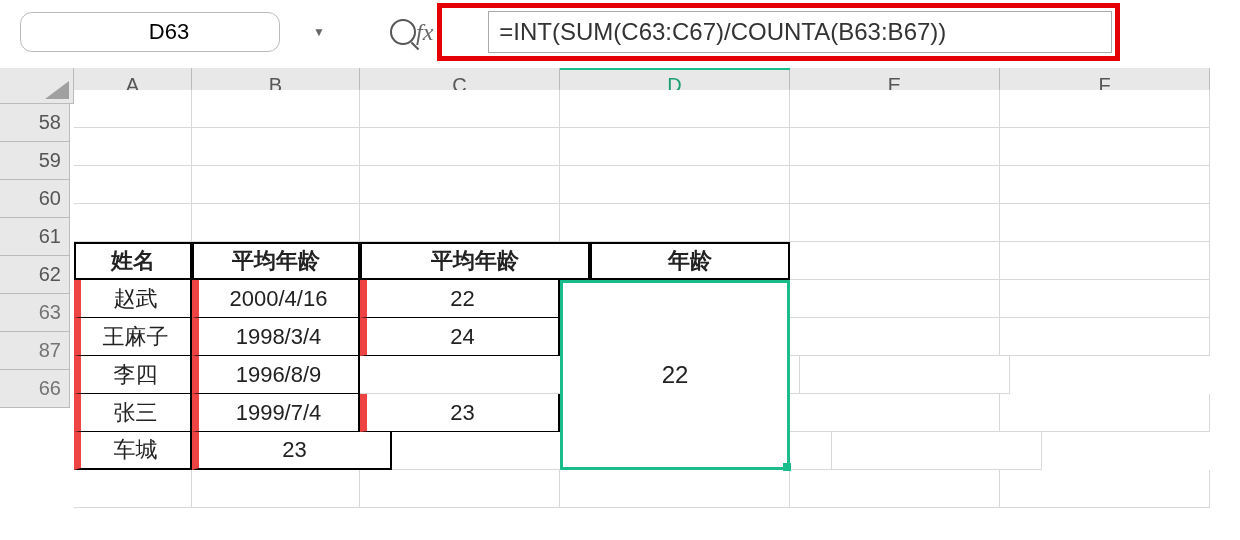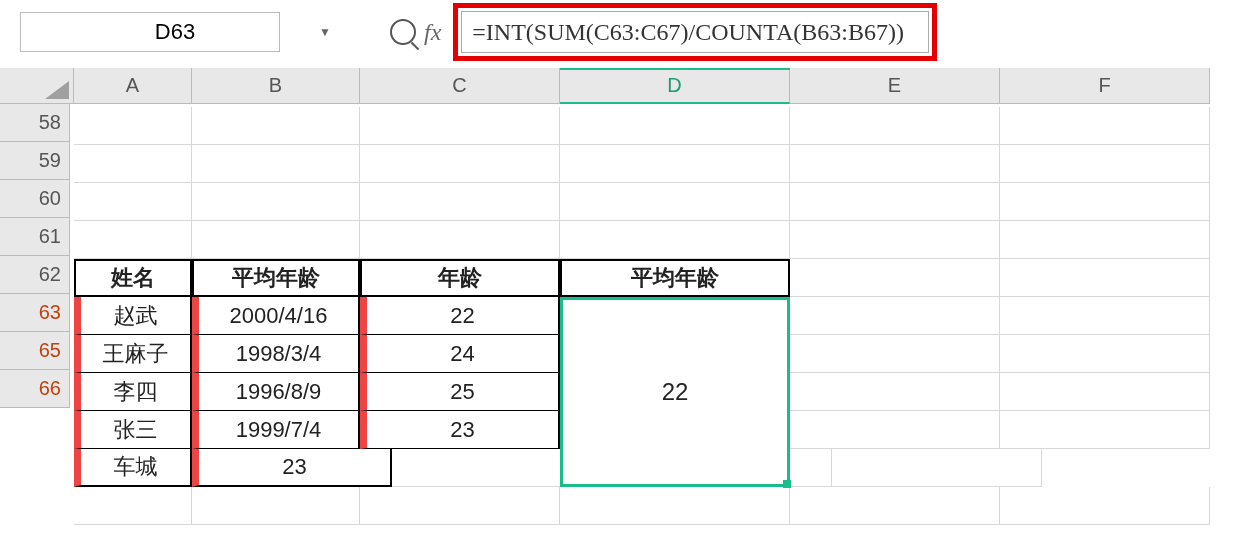--- a/index.html
+++ b/index.html
@@ -18,42 +18,42 @@
     padding-left: 20px;
     position: relative;
   }
   .name-box-container {
     display: flex;
     align-items: center;
     border: 1px solid #bbb;
     background: #fff;
     width: 260px;
     height: 40px;
-    border-radius: 0;
-    padding: 0 10px;
+    border-radius: 12px;
+    padding: 0 4px;
   }
   .name-box-input {
     border: none;
     outline: none;
     font-size: 22px;
     font-family: Arial, sans-serif;
     flex: 1;
     text-align: center;
     background: transparent;
   }
   .name-box-dropdown {
     color: #666;
     font-size: 12px;
     cursor: pointer;
   }
   .fx-area {
     display: flex;
     align-items: center;
     margin-left: 110px;
-    gap: 8px;
+    gap: 0;
   }
   .search-icon {
     width: 26px;
     height: 26px;
     border: 2px solid #555;
     border-radius: 50%;
     position: relative;
     display: inline-block;
   }
   .search-icon::after {
@@ -73,28 +73,29 @@
     font-family: "Times New Roman", serif;
   }
   .formula-highlight {
     border: 5px solid #e40000;
     padding: 3px;
     margin-left: 4px;
   }
   .formula-box {
     border: 1px solid #aaa;
     background: #fff;
-    width: 468px;
+    width: 624px;
     height: 42px;
     padding: 4px 10px;
     font-size: 24px;
-    font-family: Liberation Serif, serif;
+    font-family: Liberation Sans, sans-serif;
     color: #333;
     display: flex;
     align-items: center;
+    margin-left: 43px;
   }
   .grid-area {
     position: relative;
     margin-top: 4px;
   }
   .corner-cell {
     position: absolute;
     left: 0;
     top: 0;
     width: 74px;
@@ -145,26 +146,26 @@
     border-bottom: 1px solid #bbb;
     display: flex;
     align-items: center;
     justify-content: flex-end;
     padding-right: 8px;
     font-size: 20px;
     color: #555;
     font-family: Arial, sans-serif;
   }
   .row-h.sel {
-    color: #c2410c;
+    color: #737373;
   }
   .cells {
     position: absolute;
     left: 74px;
-    top: 39px;
+    top: 22px;
   }
   .row {
     display: flex;
     height: 38px;
   }
   .cell {
     border-right: 1px solid #d8d8d8;
     border-bottom: 1px solid #d8d8d8;
     display: flex;
     align-items: center;
@@ -257,21 +258,21 @@
     <div class="col-h cE">E</div>
     <div class="col-h cF">F</div>
   </div>
   <div class="row-headers">
     <div class="row-h">58</div>
     <div class="row-h">59</div>
     <div class="row-h">60</div>
     <div class="row-h">61</div>
     <div class="row-h">62</div>
     <div class="row-h sel">63</div>
-    <div class="row-h sel">65</div>
+    <div class="row-h sel">87</div>
     <div class="row-h sel">66</div>
   </div>
   <div class="cells">
     <div class="row">
         <div class="cell cA"></div>
         <div class="cell cB"></div>
         <div class="cell cC"></div>
         <div class="cell cD"></div>
         <div class="cell cE"></div>
         <div class="cell cF"></div>
@@ -296,22 +297,22 @@
         <div class="cell cA"></div>
         <div class="cell cB"></div>
         <div class="cell cC"></div>
         <div class="cell cD"></div>
         <div class="cell cE"></div>
         <div class="cell cF"></div>
       </div>
     <div class="row">
       <div class="cell cA hdr-cell">姓名</div>
       <div class="cell cB hdr-cell">平均年龄</div>
+      <div class="cell cD hdr-cell">平均年龄</div>
       <div class="cell cC hdr-cell">年龄</div>
-      <div class="cell cD hdr-cell">平均年龄</div>
       <div class="cell cE"></div>
         <div class="cell cF"></div>
     </div>
     <div class="row">
       <div class="cell cA data-cell">赵武</div>
       <div class="cell cB data-cell">2000/4/16</div>
       <div class="cell cC data-cell">22</div>
       <div class="cell cD"></div>
       <div class="cell cE"></div>
         <div class="cell cF"></div>
@@ -320,21 +321,20 @@
       <div class="cell cA data-cell">王麻子</div>
       <div class="cell cB data-cell">1998/3/4</div>
       <div class="cell cC data-cell">24</div>
       <div class="cell cD"></div>
       <div class="cell cE"></div>
         <div class="cell cF"></div>
     </div>
     <div class="row">
       <div class="cell cA data-cell">李四</div>
       <div class="cell cB data-cell">1996/8/9</div>
-      <div class="cell cC data-cell">25</div>
       <div class="cell cD"></div>
       <div class="cell cE"></div>
         <div class="cell cF"></div>
     </div>
     <div class="row">
       <div class="cell cA data-cell">张三</div>
       <div class="cell cB data-cell">1999/7/4</div>
       <div class="cell cC data-cell">23</div>
       <div class="cell cD"></div>
       <div class="cell cE"></div>

